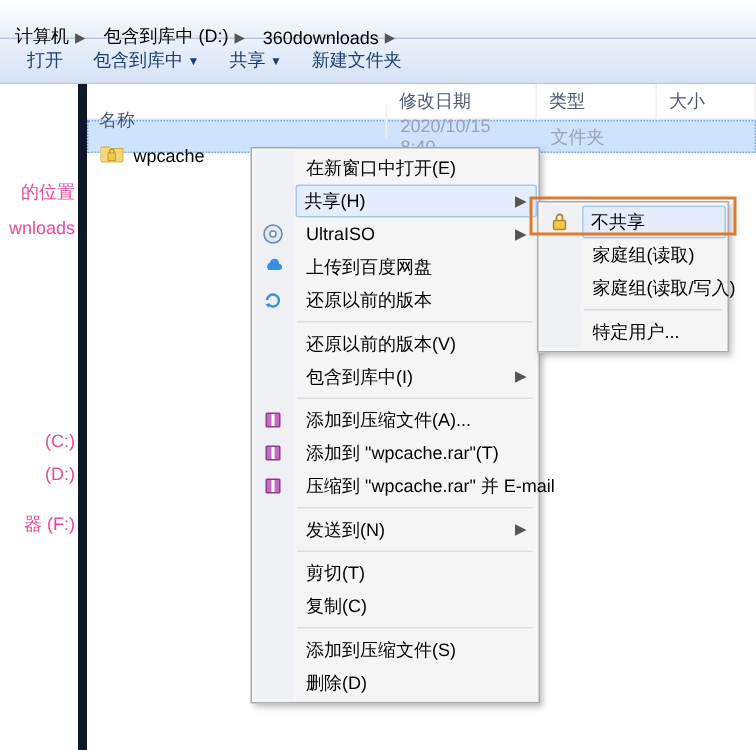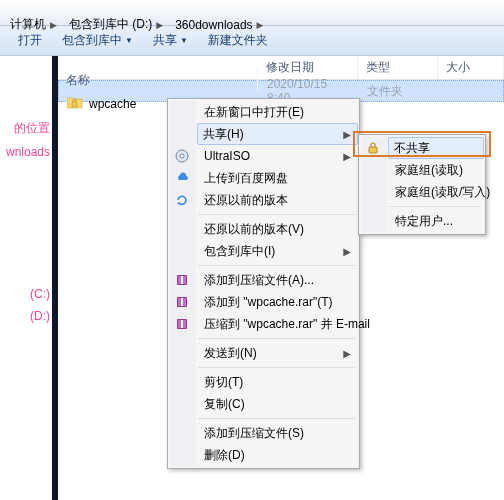--- a/index.html
+++ b/index.html
@@ -85,20 +85,21 @@
   </div>
 </div>
 
 <div class="tree">
   <div>的位置</div>
   <div>wnloads</div>
   <div style="height:120px"></div>
   <div>(C:)</div>
   <div>(D:)</div>
   <div style="height:10px"></div>
+  <div>器 (F:)</div>
 </div>
 
 <div class="pane">
   <div class="cols">
     <div class="c-name">名称</div>
     <div class="c-date">修改日期</div>
     <div class="c-type">类型</div>
     <div class="c-size">大小</div>
   </div>
   <div class="row">

